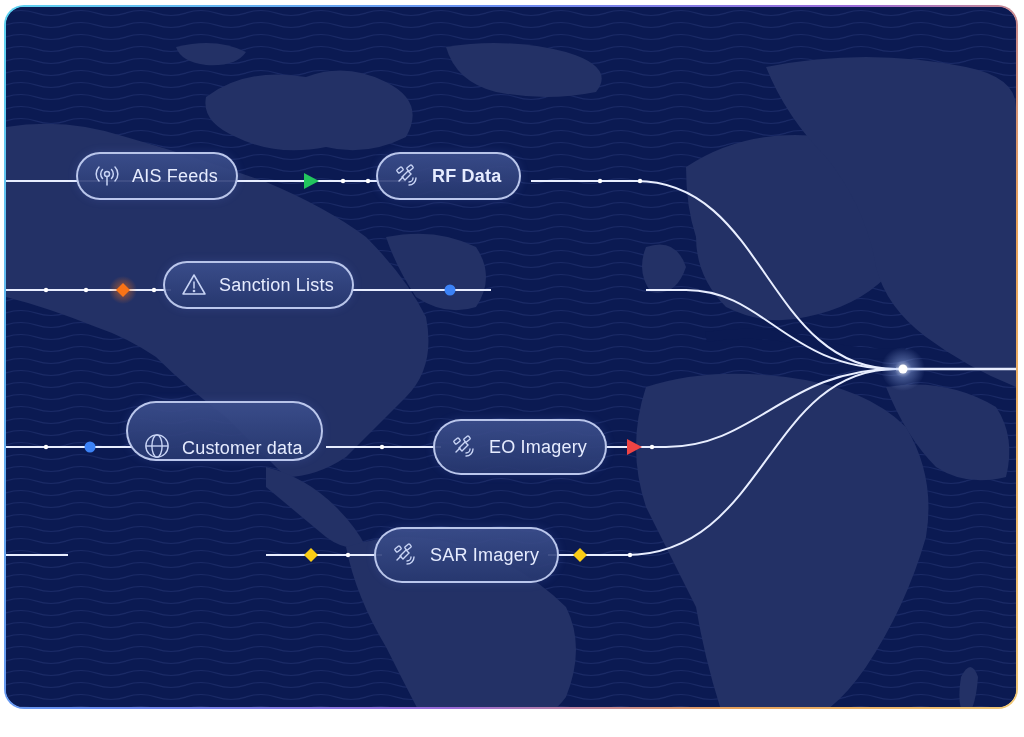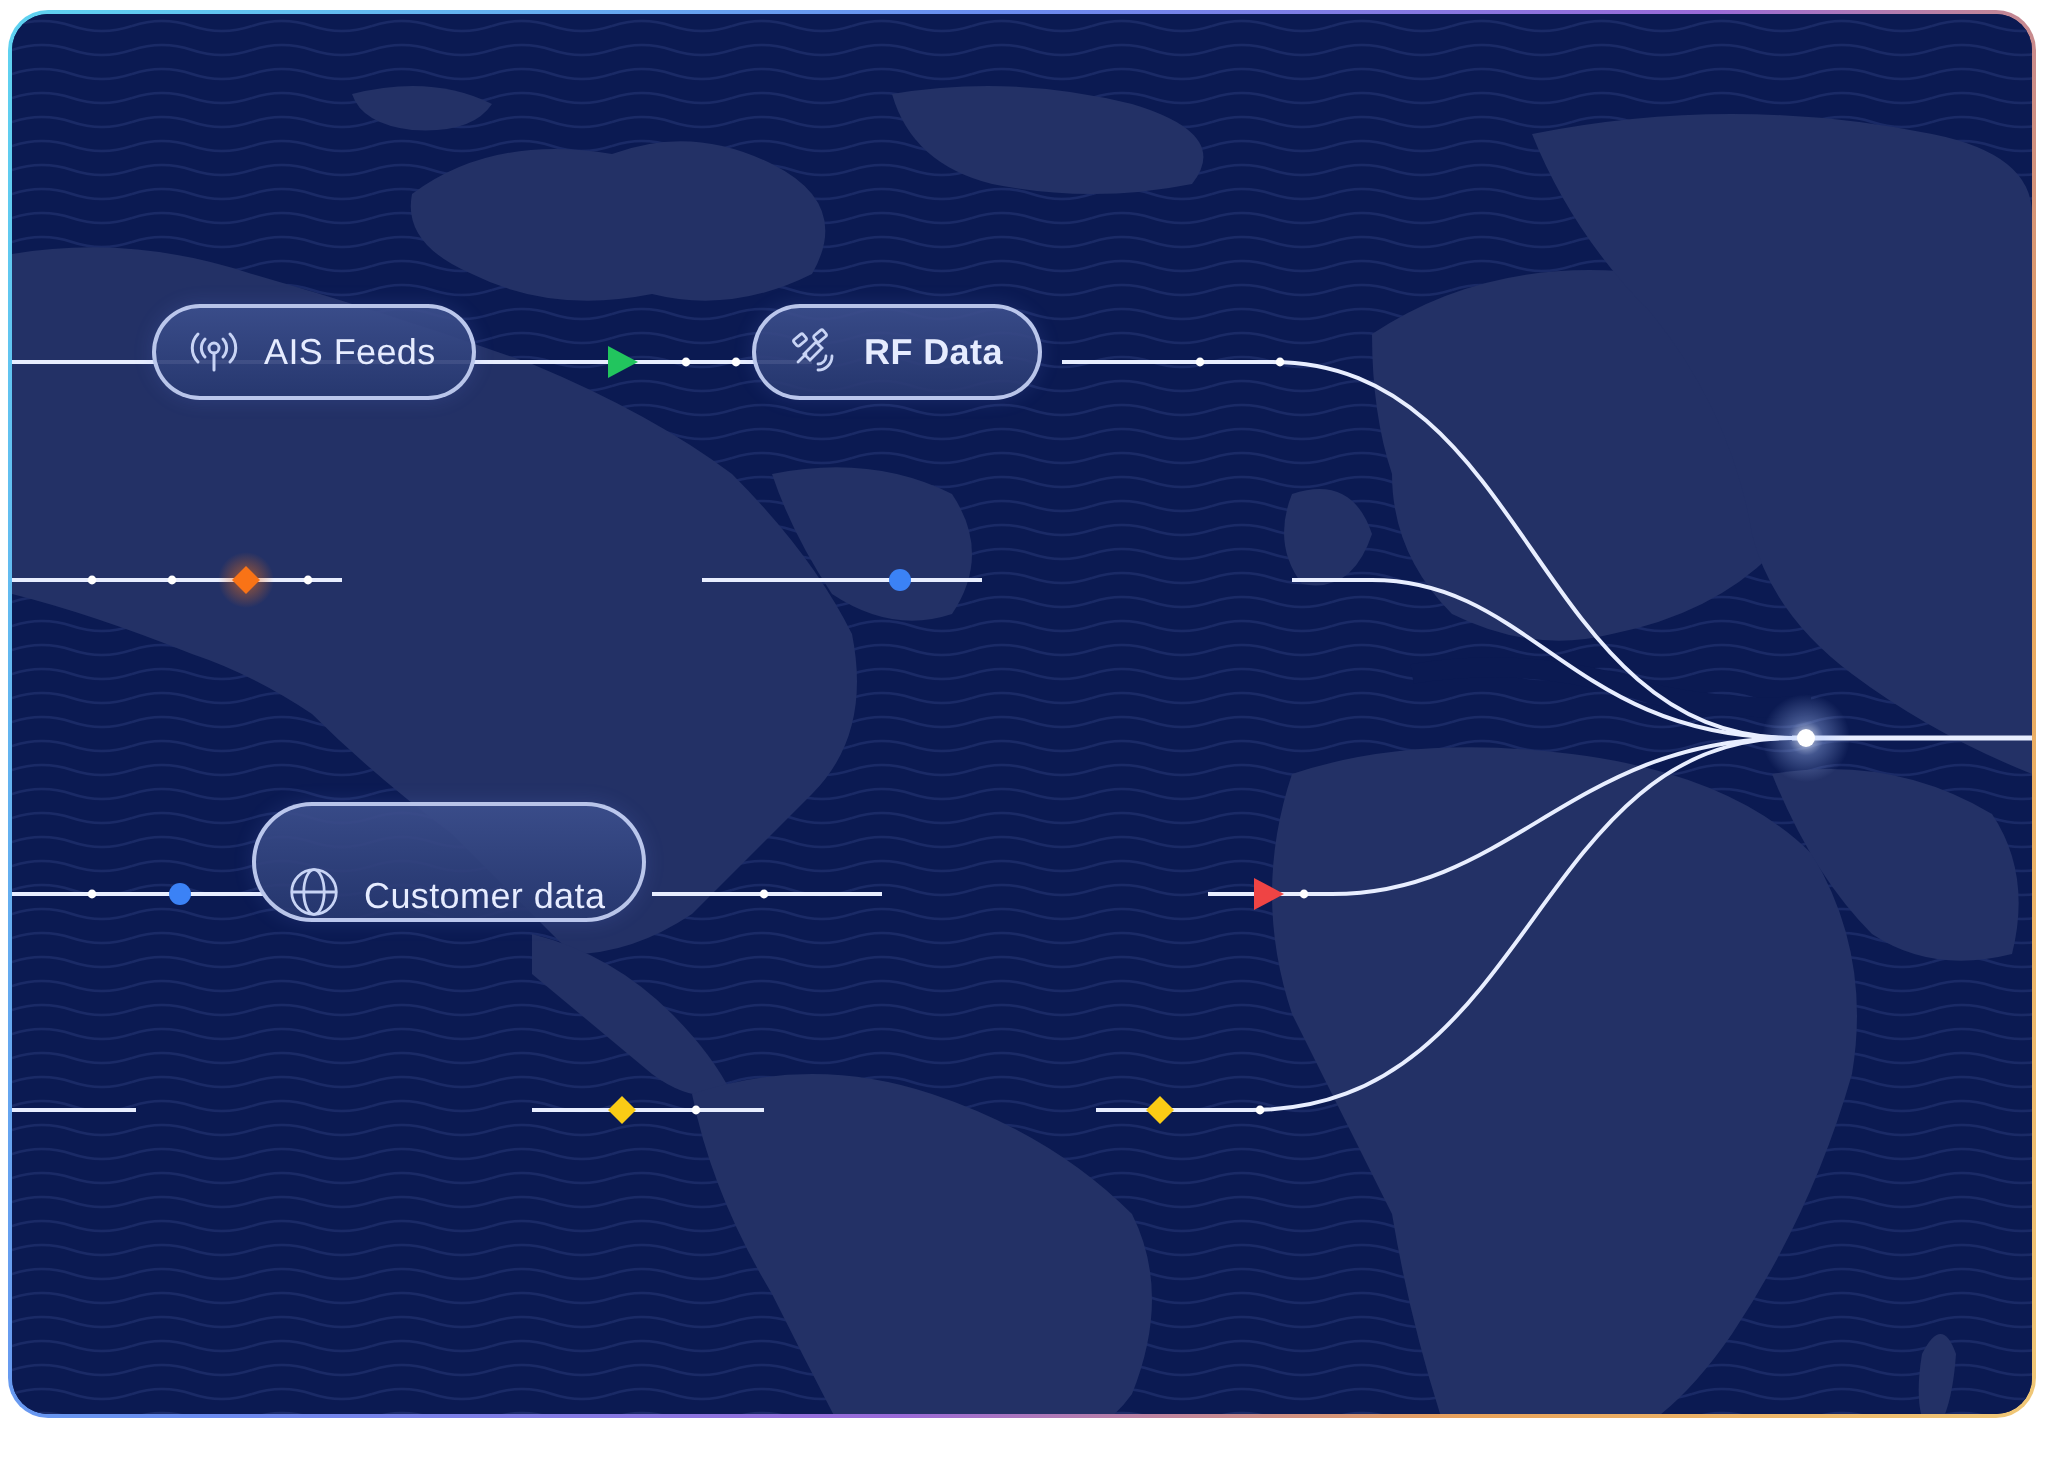--- a/index.html
+++ b/index.html
@@ -134,27 +134,63 @@
       <rect x="13" y="3" width="6" height="4" rx="1" transform="rotate(-40 16 5)"></rect>
       <path d="M8 14l6-6 3 3-6 6z"></path>
             <path d="M5 18l4-4"></path>
       <path d="M15 19a4 4 0 0 0 4-4"></path>
             <path d="M15 22a7 7 0 0 0 7-7"></path>
     </svg>
   </span>
   <span class="lbl">RF Data</span>
 </div>
 
+<div class="pill" style="left:157px;top:254px;">
+  <span class="ic">
+    <svg width="26" height="24" viewBox="0 0 26 24" fill="none" stroke="#c8d4f5" stroke-width="1.5" stroke-linejoin="round" stroke-linecap="round">
+      <path d="M13 2L24 21H2Z"></path>
+            <path d="M13 9v6"></path>
+            <circle cx="13" cy="18" r="0.6" fill="#c8d4f5"></circle>
+    </svg>
+  </span>
+  <span class="lbl">Sanction Lists</span>
+</div>
 
 <div class="pill" style="left:120px;top:394px;height:60px;border-radius:30px;align-items:flex-end;">
   <span class="ic">
     <svg width="28" height="28" viewBox="0 0 28 28" fill="none" stroke="#c8d4f5" stroke-width="1.5">
       <circle cx="14" cy="14" r="12"></circle>
             <ellipse cx="14" cy="14" rx="5.5" ry="12"></ellipse>
             <path d="M2 14h24"></path>
     </svg>
   </span>
   <span class="lbl">Customer data</span>
 </div>
+<div class="pill" style="left:427px;top:412px;height:56px;border-radius:28px;">
+  <span class="ic">
+    <svg width="26" height="26" viewBox="0 0 26 26" fill="none" stroke="#c8d4f5" stroke-width="1.4" stroke-linecap="round">
+      <rect x="3" y="5" width="6" height="4" rx="1" transform="rotate(-40 6 7)"></rect>
+      <rect x="13" y="3" width="6" height="4" rx="1" transform="rotate(-40 16 5)"></rect>
+      <path d="M8 14l6-6 3 3-6 6z"></path>
+            <path d="M5 18l4-4"></path>
+      <path d="M15 19a4 4 0 0 0 4-4"></path>
+            <path d="M15 22a7 7 0 0 0 7-7"></path>
+    </svg>
+  </span>
+  <span class="lbl">EO Imagery</span>
+</div>
 
+<div class="pill" style="left:368px;top:520px;height:56px;border-radius:28px;">
+  <span class="ic">
+    <svg width="26" height="26" viewBox="0 0 26 26" fill="none" stroke="#c8d4f5" stroke-width="1.4" stroke-linecap="round">
+      <rect x="3" y="5" width="6" height="4" rx="1" transform="rotate(-40 6 7)"></rect>
+      <rect x="13" y="3" width="6" height="4" rx="1" transform="rotate(-40 16 5)"></rect>
+      <path d="M8 14l6-6 3 3-6 6z"></path>
+            <path d="M5 18l4-4"></path>
+      <path d="M15 19a4 4 0 0 0 4-4"></path>
+            <path d="M15 22a7 7 0 0 0 7-7"></path>
+    </svg>
+  </span>
+  <span class="lbl">SAR Imagery</span>
+</div>
 
 </div>
 </div>
 
 </body></html>

